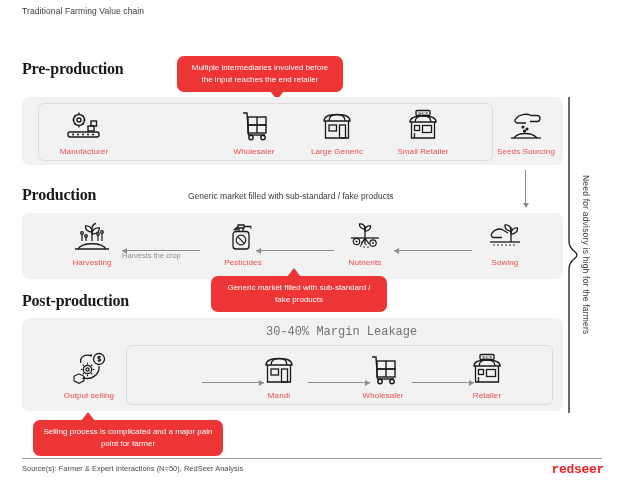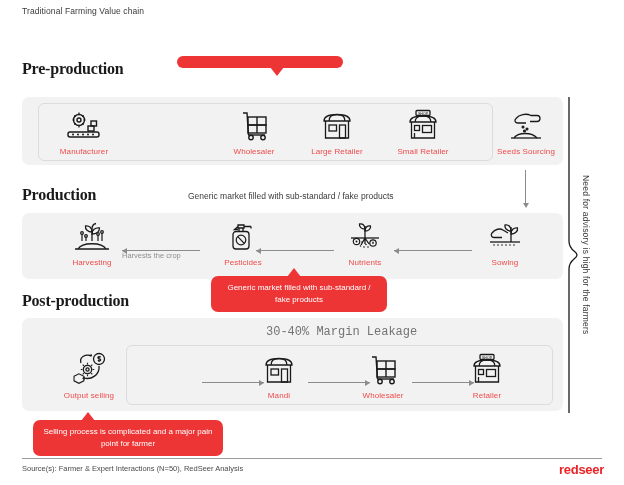--- a/index.html
+++ b/index.html
@@ -124,34 +124,35 @@
   
   .foot-rule{
     position:absolute;left:22px;top:458px;width:580px;height:1px;background:#9b9b9b;
   }
   .source{
     position:absolute;left:22px;top:464px;font-size:7.5px;color:#4a4a4a;
     white-space:nowrap;
   }
   .logo{
     position:absolute;right:20px;top:462px;
-    font-family:Liberation Sans, sans-serif;font-weight:bold;
+    font-family:Liberation Mono, monospace;font-weight:bold;
     font-size:13px;color:#ec2227;letter-spacing:-.3px;
   }
 </style>
 </head>
 <body>
 
 <div class="page">
 
   <div class="doc-title">Traditional Farming Value chain</div>
 
   <div class="sec-head" id="head-pre">Pre-production</div>
 
   <div class="callout" style="left:177px;top:56px;width:166px;">
+    <span>Multiple intermediaries involved before the input reaches the end retailer</span>
     <span class="tip down" style="left:93px;"></span>
   </div>
 
   <div class="band" id="band-pre"></div>
   <div class="inner-box" id="inner-pre"></div>
 
   <div class="node" style="left:45px;top:108px;">
     <div class="ico">
       <svg width="40" height="34" viewBox="0 0 40 34" fill="none" stroke="#1a1a1a" stroke-width="1.4">
         <circle cx="15" cy="10" r="5.5"></circle>
@@ -193,21 +194,21 @@
   <div class="node" style="left:298px;top:108px;">
     <div class="ico">
       <svg width="38" height="34" viewBox="0 0 38 34" fill="none" stroke="#1a1a1a" stroke-width="1.3">
         <path d="M6 11 C6 6.5 10 4.5 19 4.5 C28 4.5 32 6.5 32 11 Z"></path>
         <path d="M11.2 11C11.2 7 12.6 4.6 19 4.6M26.8 11C26.8 7 25.4 4.6 19 4.6"></path>
         <path d="M7.5 11v17h23V11"></path>
         <rect x="11" y="15" width="7.5" height="6"></rect>
         <rect x="21.5" y="15" width="6" height="13"></rect>
       </svg>
     </div>
-    <div class="lbl">Large Retailer</div>
+    <div class="lbl">Large Generic</div>
   </div>
 
   <div class="node" style="left:384px;top:108px;">
     <div class="ico">
       <svg width="38" height="35" viewBox="0 0 38 35" fill="none" stroke="#1a1a1a" stroke-width="1.3">
         <rect x="12" y="1.5" width="14" height="5" rx="1"></rect>
         <text x="19" y="5.6" font-size="3.6" fill="#1a1a1a" stroke="none" text-anchor="middle" font-family="Liberation Sans, sans-serif">SHOP</text>
         <path d="M6 13 C6 9 10 7 19 7 C28 7 32 9 32 13 Z"></path>
         <path d="M11.2 13C11.2 9.4 12.6 7.1 19 7.1M26.8 13C26.8 9.4 25.4 7.1 19 7.1"></path>
         <path d="M7.5 13v16h23V13"></path>

